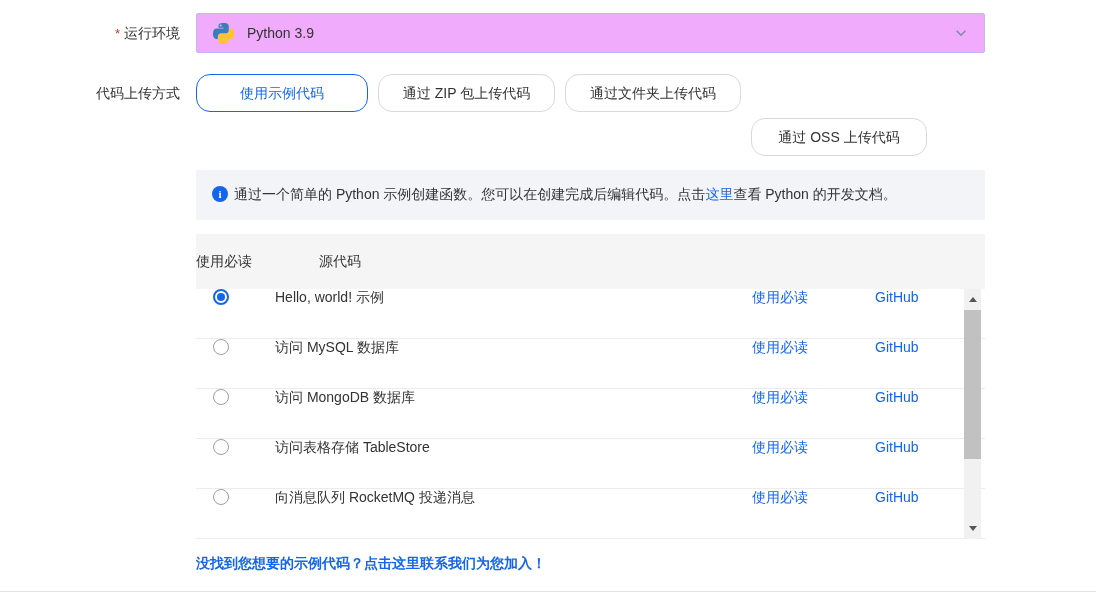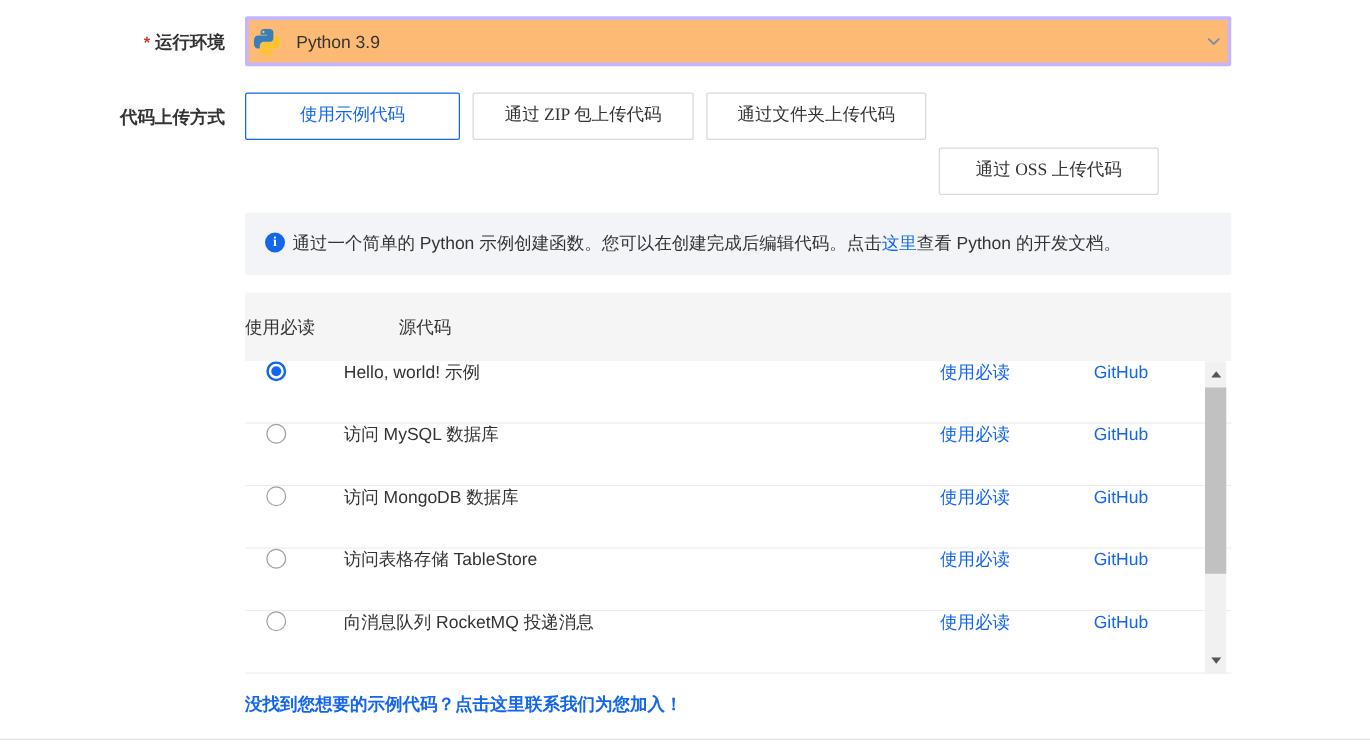--- a/index.html
+++ b/index.html
@@ -1,37 +1,37 @@
 <!DOCTYPE html>
 <html><head>
 <meta charset="utf-8">
 <style>
   * { margin:0; padding:0; box-sizing:border-box; }
   html,body { width:1096px; height:601px; background:#fff; overflow:hidden; }
   body { font-family:"Liberation Sans","DejaVu Sans",sans-serif; font-size:14px; color:#333; position:relative; }
   .wrapper { padding-top:13px; }
   .form-row { display:flex; }
-  .label-col { width:180px; text-align:right; line-height:20px; flex-shrink:0;font-weight:bold; }
+  .label-col { width:180px; text-align:right; line-height:20px; flex-shrink:0; }
   .row1 .label-col { padding-top:10px; }
   .row2 .label-col { padding-top:9px; }
   .req { color:#d93026; margin-right:4px; font-size:13px; }
   .content-col { width:789px; margin-left:16px; }
 
   
-  .select-box { width:789px; height:40px; border:3px solid #c4b5fd; border-radius:2px; background:#fdba74;
-    display:flex; align-items:center; padding:0 4px; cursor:pointer; }
+  .select-box { width:789px; height:40px; border:1px solid #c4b5fd; border-radius:2px; background:#f0abfc;
+    display:flex; align-items:center; padding:0 16px; cursor:pointer; }
   .py-icon { width:21px; height:21px; flex-shrink:0; }
   .select-value { margin-left:13px; color:#333; }
   .chevron { margin-left:auto; width:14px; height:14px; }
 
   
   .row2 { margin-top:21px; }
   .tabs { display:flex; gap:10px; }
-  .tab-btn { height:38px; background:#fff; border:1px solid #d9d9d9; border-radius:2px; color:#333;
-    font-size:14px; font-family:Liberation Serif, serif; cursor:pointer; text-align:center; line-height:36px; }
+  .tab-btn { height:38px; background:#fff; border:1px solid #d9d9d9; border-radius:14px; color:#333;
+    font-size:14px; font-family:Liberation Sans, sans-serif; cursor:pointer; text-align:center; line-height:36px; }
   .tab-btn.selected { border-color:#1366ec; color:#1366ec; }
   .tab-btn.w1{width:172px;} .tab-btn.w2{width:177px;} .tab-btn.w3{width:176px;} .tab-btn.w4{width:176px;margin-top:44px;}
 
   
   .info-box { margin-top:14px; width:789px; background:#f2f4f7; border-radius:2px; padding:13px 16px 15px 16px; }
   .info-line1 { display:flex; align-items:flex-start; line-height:22px; }
   .info-icon { width:16px; height:16px; border-radius:50%; background:#1366ec; color:#fff; flex-shrink:0;
     font-size:11px; font-weight:bold; text-align:center; line-height:16px; margin-top:3px; font-family:"Liberation Serif",serif; }
   .info-text { margin-left:6px; color:#333; }
   a.inline-link { color:#1366ec; text-decoration:none; cursor:pointer; }

